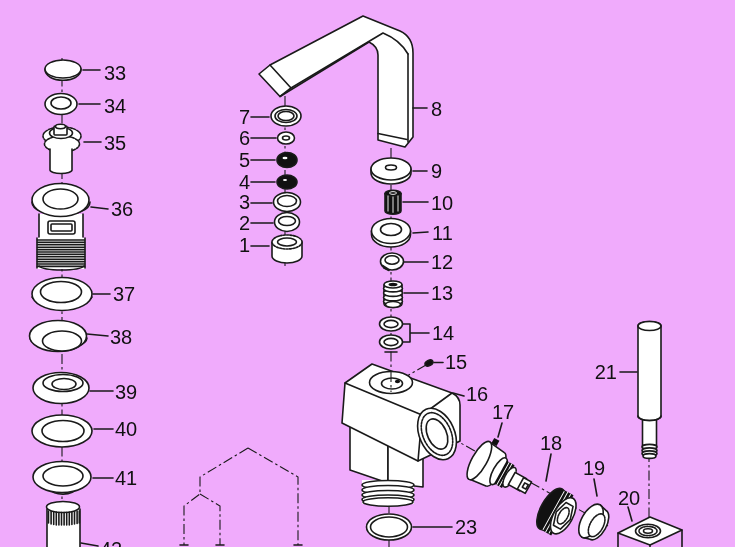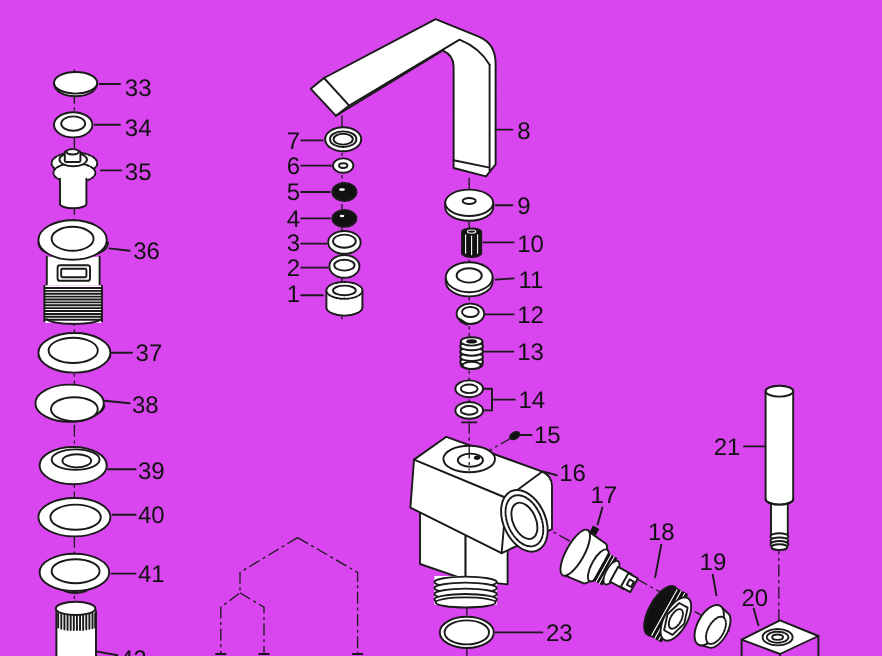--- a/index.html
+++ b/index.html
@@ -1,17 +1,17 @@
 <!DOCTYPE html>
 <html><head>
 <meta charset="utf-8">
 <style>
   html,body{margin:0;padding:0;}
   body{background:#ffffff;font-family:"Liberation Sans",sans-serif;}
-  .stage{position:relative;width:735px;height:547px;background:#d946ef;overflow:hidden;}
+  .stage{position:relative;width:735px;height:547px;background:#f0abfc;overflow:hidden;}
   svg{display:block;}
   svg text{font-family:"Liberation Sans",sans-serif;font-size:20px;fill:#111;stroke:none;}
   .ln{stroke:#1a1a1a;fill:none;stroke-width:1.6;stroke-linecap:round;stroke-linejoin:round;}
   .cl{stroke:#1a1a1a;fill:none;stroke-width:1.1;stroke-dasharray:10 3 2.5 3;}
   .wf{fill:#ffffff;}
   .bf{fill:#111111;}
 </style>
 </head>
 <body>
 

